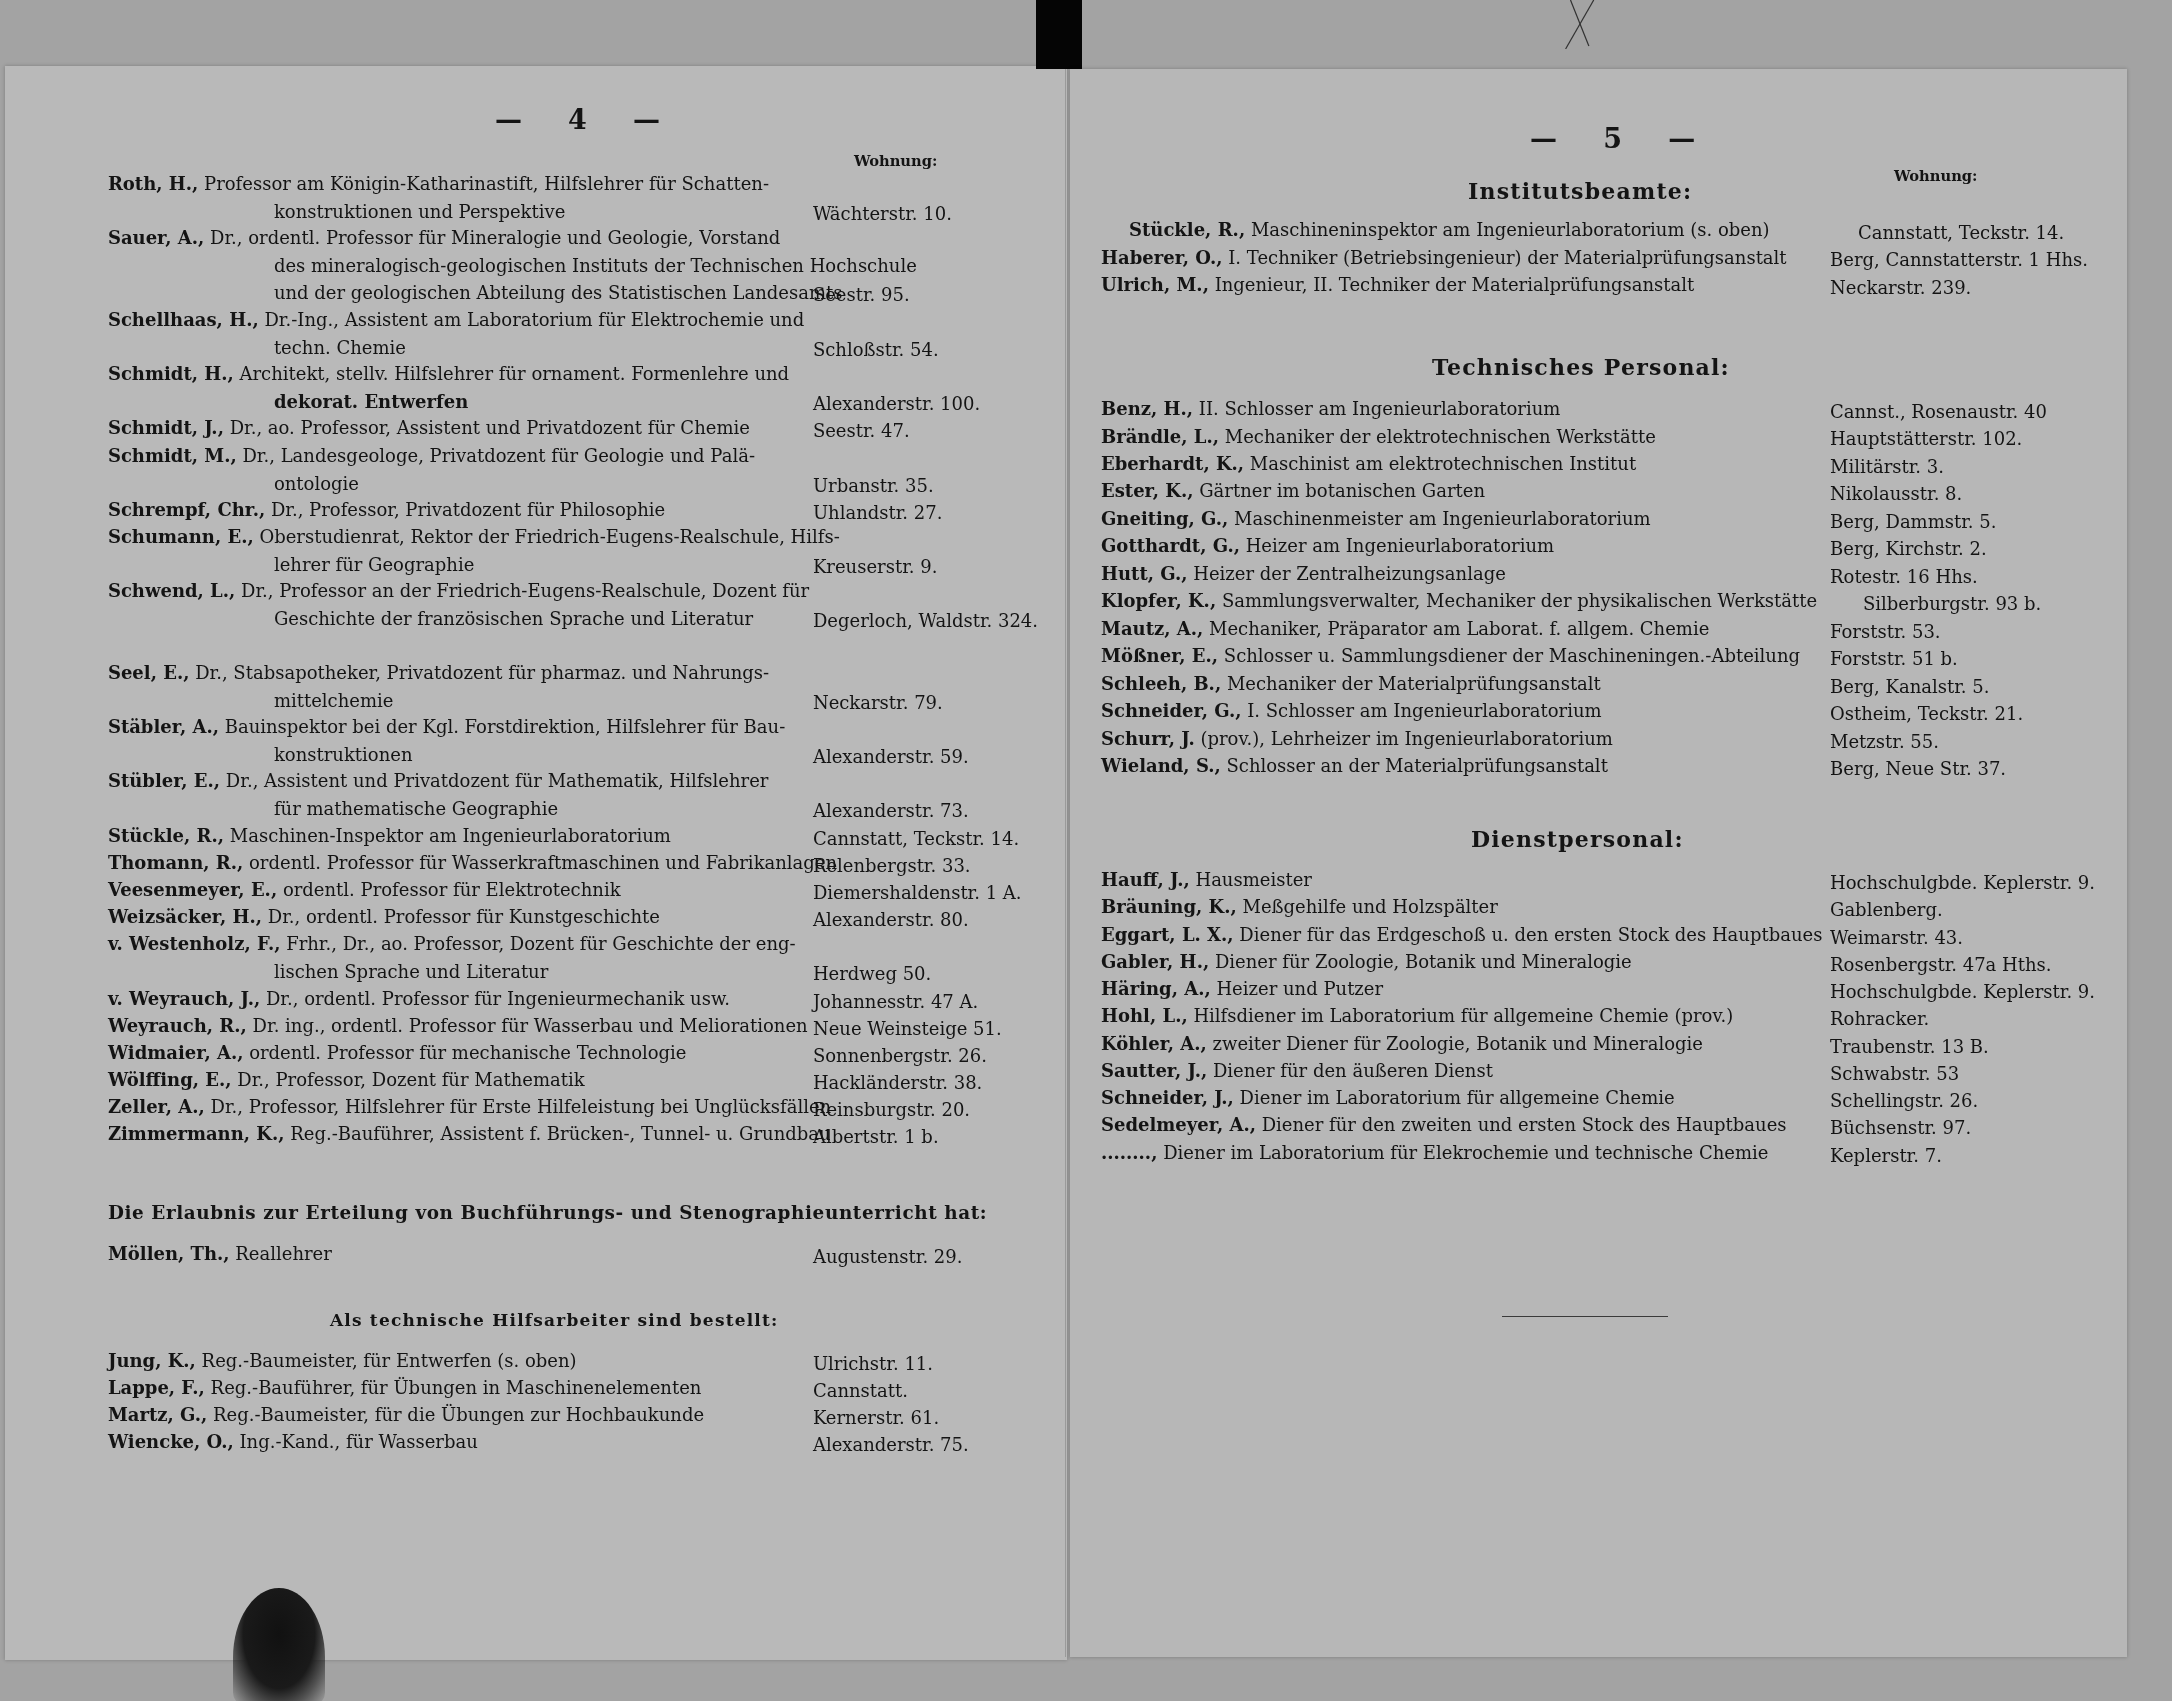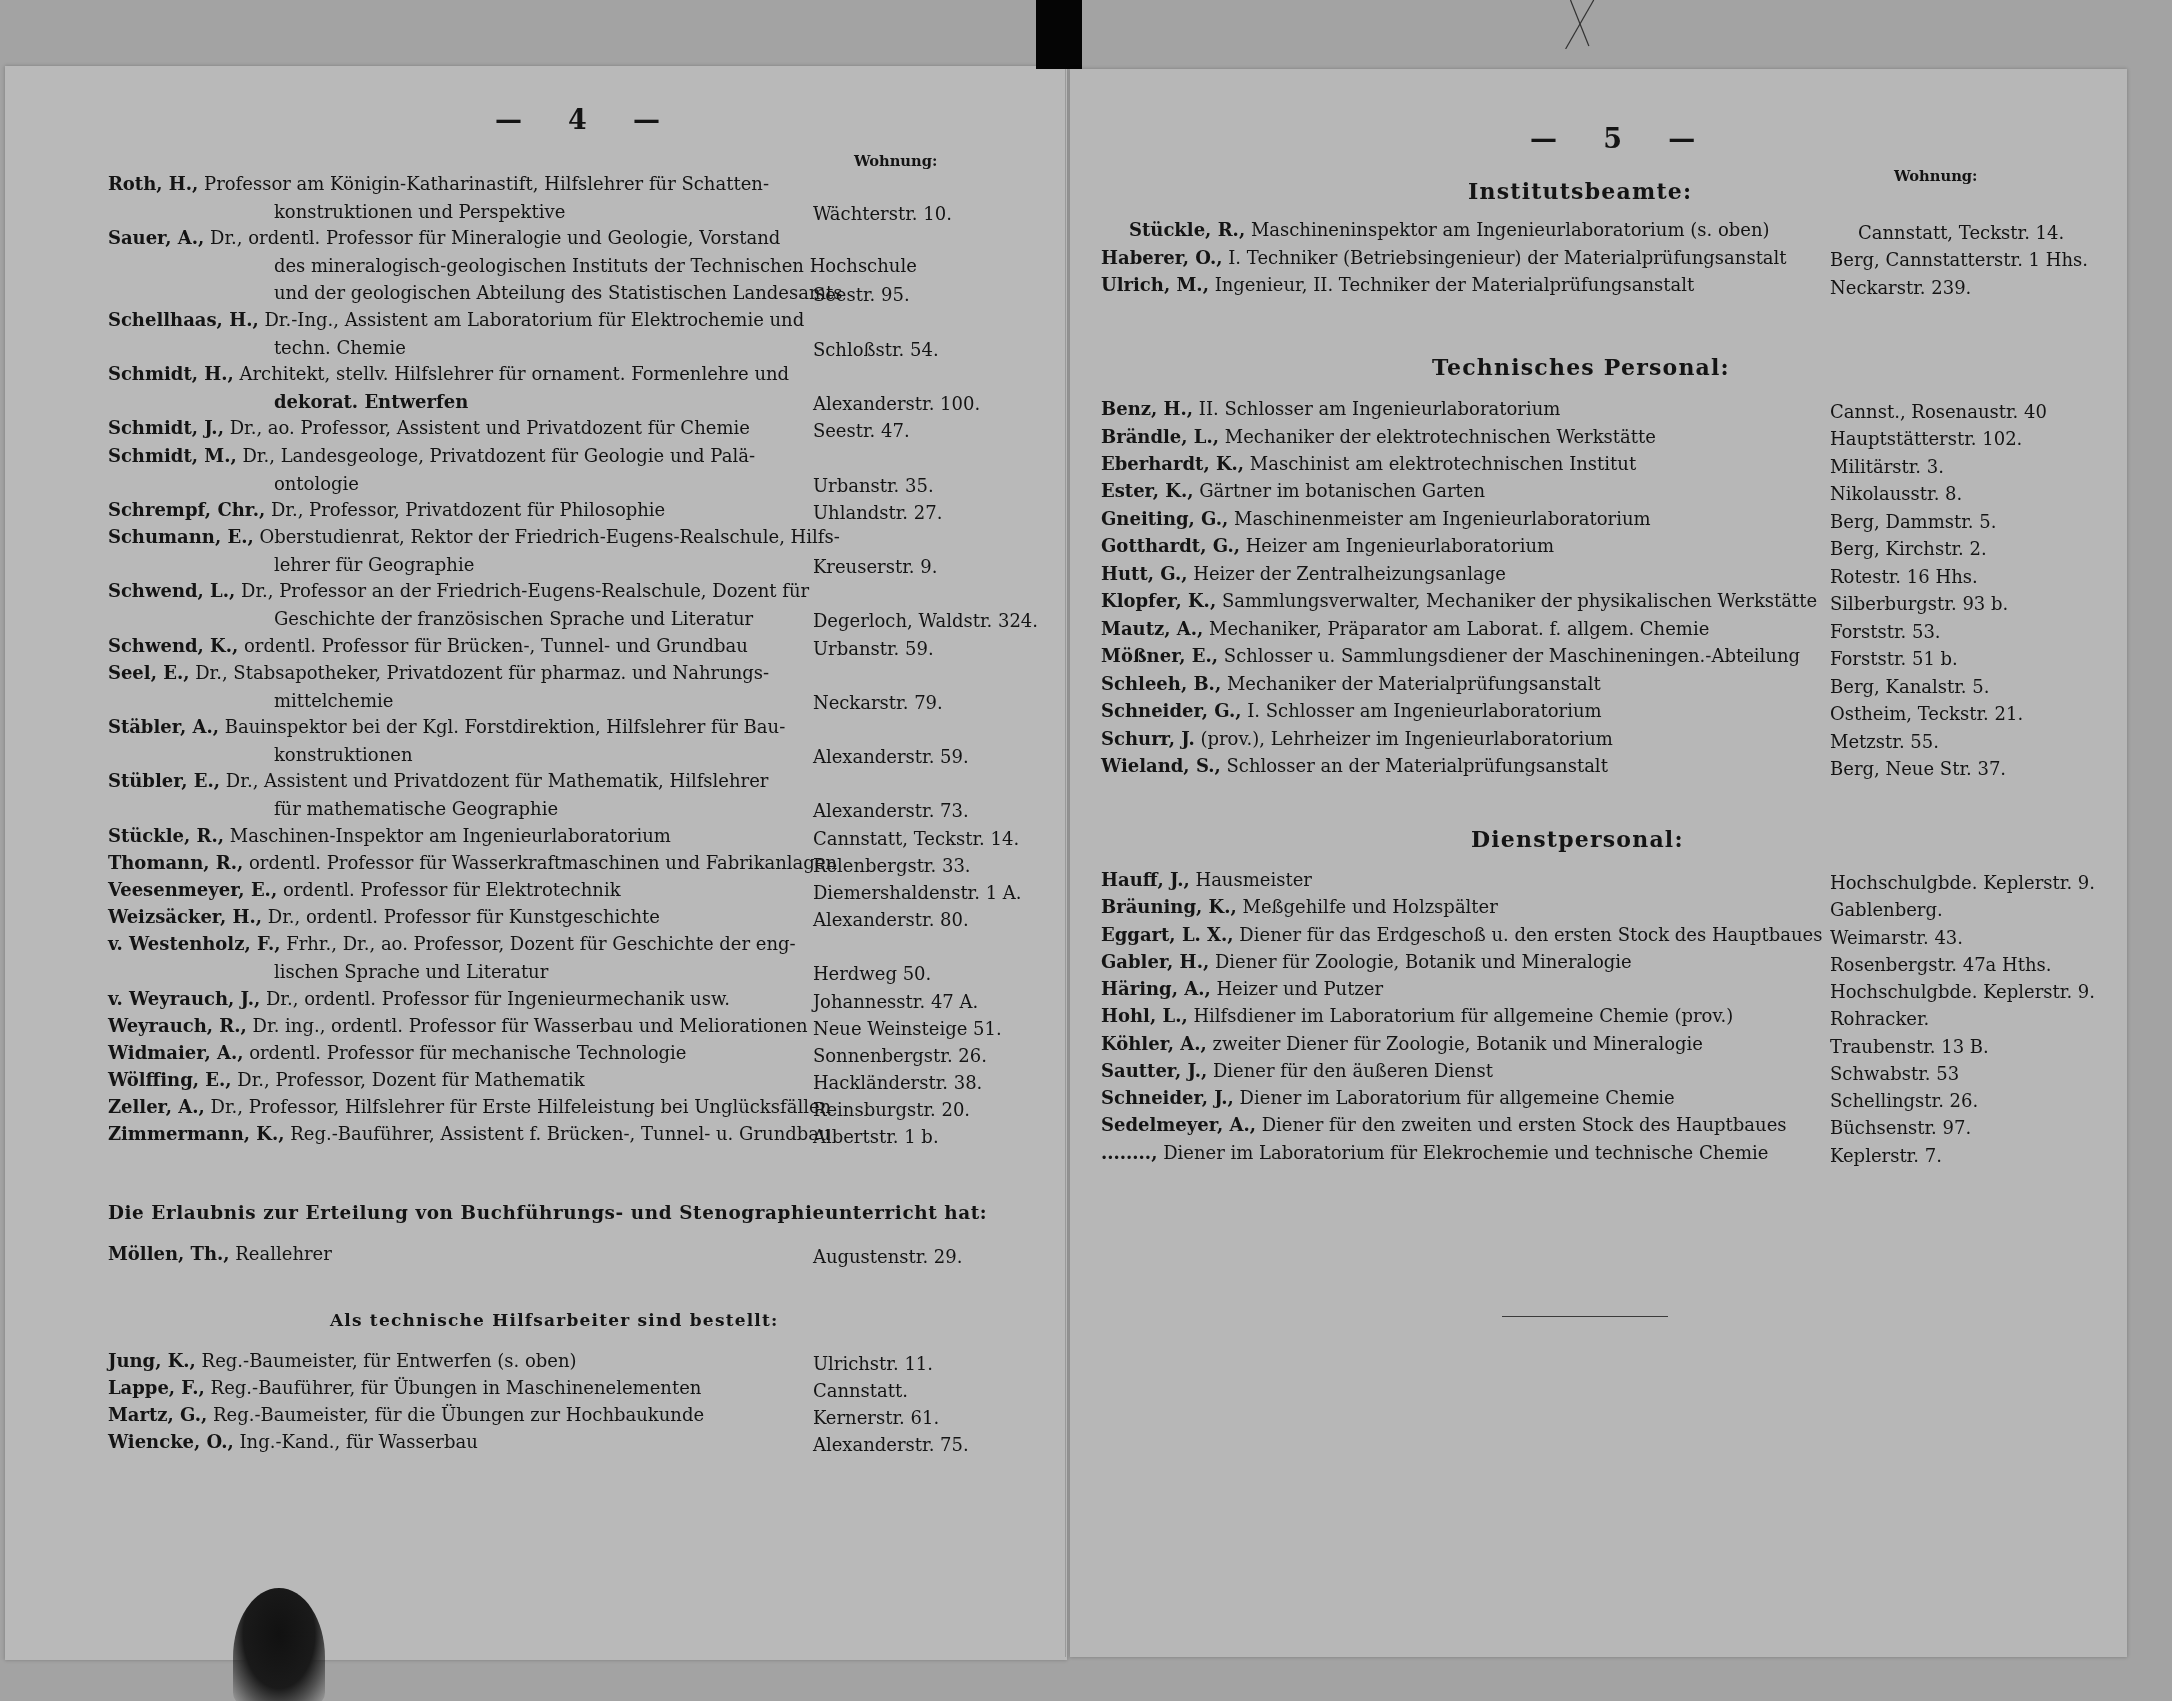--- a/index.html
+++ b/index.html
@@ -44,21 +44,20 @@
   <div id="left-entries" style="position:absolute; left:103px; top:104px; width:950px; height:1134px;">
       <div class="entry" style="top: 0px;"><span><span class="name">Roth, H.,</span><span> Professor am Königin-Katharinastift, Hilfslehrer für Schatten-</span></span><span class="cont" style="padding-left: 166px;">konstruktionen und Perspektive</span><span class="addr" style="left: 705px; top: 30px;">Wächterstr. 10.</span></div>
       <div class="entry" style="top: 54px;"><span><span class="name">Sauer, A.,</span><span> Dr., ordentl. Professor für Mineralogie und Geologie, Vorstand</span></span><span class="cont" style="padding-left: 166px;">des mineralogisch-geologischen Instituts der Technischen Hochschule</span><span class="cont" style="padding-left: 166px;">und der geologischen Abteilung des Statistischen Landesamts</span><span class="addr" style="left: 705px; top: 57px;">Seestr. 95.</span></div>
       <div class="entry" style="top: 136px;"><span><span class="name">Schellhaas, H.,</span><span> Dr.-Ing., Assistent am Laboratorium für Elektrochemie und</span></span><span class="cont" style="padding-left: 166px;">techn. Chemie</span><span class="addr" style="left: 705px; top: 30px;">Schloßstr. 54.</span></div>
       <div class="entry" style="top: 190px;"><span><span class="name">Schmidt, H.,</span><span> Architekt, stellv. Hilfslehrer für ornament. Formenlehre und</span></span><span class="cont" style="padding-left: 166px; font-weight: bold;">dekorat. Entwerfen</span><span class="addr" style="left: 705px; top: 30px;">Alexanderstr. 100.</span></div>
       <div class="entry" style="top: 244px;"><span><span class="name">Schmidt, J.,</span><span> Dr., ao. Professor, Assistent und Privatdozent für Chemie</span></span><span class="addr" style="left: 705px; top: 2.5px;">Seestr. 47.</span></div>
       <div class="entry" style="top: 272px;"><span><span class="name">Schmidt, M.,</span><span> Dr., Landesgeologe, Privatdozent für Geologie und Palä-</span></span><span class="cont" style="padding-left: 166px;">ontologie</span><span class="addr" style="left: 705px; top: 30px;">Urbanstr. 35.</span></div>
       <div class="entry" style="top: 326px;"><span><span class="name">Schrempf, Chr.,</span><span> Dr., Professor, Privatdozent für Philosophie</span></span><span class="addr" style="left: 705px; top: 2.5px;">Uhlandstr. 27.</span></div>
       <div class="entry" style="top: 353px;"><span><span class="name">Schumann, E.,</span><span> Oberstudienrat, Rektor der Friedrich-Eugens-Realschule, Hilfs-</span></span><span class="cont" style="padding-left: 166px;">lehrer für Geographie</span><span class="addr" style="left: 705px; top: 30px;">Kreuserstr. 9.</span></div>
       <div class="entry" style="top: 407px;"><span><span class="name">Schwend, L.,</span><span> Dr., Professor an der Friedrich-Eugens-Realschule, Dozent für</span></span><span class="cont" style="padding-left: 166px;">Geschichte der französischen Sprache und Literatur</span><span class="addr" style="left: 705px; top: 30px;">Degerloch, Waldstr. 324.</span></div>
-      <div class="entry" style="top: 462px;"><span><span class="name">Schwend, K.,</span><span> ordentl. Professor für Brücken-, Tunnel- und Grundbau</span></span><span class="addr" style="left: 705px; top: 2.5px;">Urbanstr. 59.</span></div>
       <div class="entry" style="top: 489px;"><span><span class="name">Seel, E.,</span><span> Dr., Stabsapotheker, Privatdozent für pharmaz. und Nahrungs-</span></span><span class="cont" style="padding-left: 166px;">mittelchemie</span><span class="addr" style="left: 705px; top: 30px;">Neckarstr. 79.</span></div>
       <div class="entry" style="top: 543px;"><span><span class="name">Stäbler, A.,</span><span> Bauinspektor bei der Kgl. Forstdirektion, Hilfslehrer für Bau-</span></span><span class="cont" style="padding-left: 166px;">konstruktionen</span><span class="addr" style="left: 705px; top: 30px;">Alexanderstr. 59.</span></div>
       <div class="entry" style="top: 597px;"><span><span class="name">Stübler, E.,</span><span> Dr., Assistent und Privatdozent für Mathematik, Hilfslehrer</span></span><span class="cont" style="padding-left: 166px;">für mathematische Geographie</span><span class="addr" style="left: 705px; top: 30px;">Alexanderstr. 73.</span></div>
       <div class="entry" style="top: 652px;"><span><span class="name">Stückle, R.,</span><span> Maschinen-Inspektor am Ingenieurlaboratorium</span></span><span class="addr" style="left: 705px; top: 2.5px;">Cannstatt, Teckstr. 14.</span></div>
       <div class="entry" style="top: 679px;"><span><span class="name">Thomann, R.,</span><span> ordentl. Professor für Wasserkraftmaschinen und Fabrikanlagen</span></span><span class="addr" style="left: 705px; top: 2.5px;">Relenbergstr. 33.</span></div>
       <div class="entry" style="top: 706px;"><span><span class="name">Veesenmeyer, E.,</span><span> ordentl. Professor für Elektrotechnik</span></span><span class="addr" style="left: 705px; top: 2.5px;">Diemershaldenstr. 1 A.</span></div>
       <div class="entry" style="top: 733px;"><span><span class="name">Weizsäcker, H.,</span><span> Dr., ordentl. Professor für Kunstgeschichte</span></span><span class="addr" style="left: 705px; top: 2.5px;">Alexanderstr. 80.</span></div>
       <div class="entry" style="top: 760px;"><span><span class="name">v. Westenholz, F.,</span><span> Frhr., Dr., ao. Professor, Dozent für Geschichte der eng-</span></span><span class="cont" style="padding-left: 166px;">lischen Sprache und Literatur</span><span class="addr" style="left: 705px; top: 30px;">Herdweg 50.</span></div>
       <div class="entry" style="top: 815px;"><span><span class="name">v. Weyrauch, J.,</span><span> Dr., ordentl. Professor für Ingenieurmechanik usw.</span></span><span class="addr" style="left: 705px; top: 2.5px;">Johannesstr. 47 A.</span></div>
       <div class="entry" style="top: 842px;"><span><span class="name">Weyrauch, R.,</span><span> Dr. ing., ordentl. Professor für Wasserbau und Meliorationen</span></span><span class="addr" style="left: 705px; top: 2.5px;">Neue Weinsteige 51.</span></div>
@@ -98,21 +97,21 @@
 
   <div class="heading" style="left:362px; top:285px;">Technisches Personal:</div>
   <div id="sec1" style="position:absolute; left:31px; top:326px; width:1018px; height:392px;">
       <div class="entry" style="top: 0px;"><span><span class="name">Benz, H.,</span><span> II. Schlosser am Ingenieurlaboratorium</span></span><span class="addr" style="left: 729px; top: 2.5px;">Cannst., Rosenaustr. 40</span></div>
       <div class="entry" style="top: 27.5px;"><span><span class="name">Brändle, L.,</span><span> Mechaniker der elektrotechnischen Werkstätte</span></span><span class="addr" style="left: 729px; top: 2.5px;">Hauptstätterstr. 102.</span></div>
       <div class="entry" style="top: 55px;"><span><span class="name">Eberhardt, K.,</span><span> Maschinist am elektrotechnischen Institut</span></span><span class="addr" style="left: 729px; top: 2.5px;">Militärstr. 3.</span></div>
       <div class="entry" style="top: 82px;"><span><span class="name">Ester, K.,</span><span> Gärtner im botanischen Garten</span></span><span class="addr" style="left: 729px; top: 2.5px;">Nikolausstr. 8.</span></div>
       <div class="entry" style="top: 110px;"><span><span class="name">Gneiting, G.,</span><span> Maschinenmeister am Ingenieurlaboratorium</span></span><span class="addr" style="left: 729px; top: 2.5px;">Berg, Dammstr. 5.</span></div>
       <div class="entry" style="top: 137px;"><span><span class="name">Gotthardt, G.,</span><span> Heizer am Ingenieurlaboratorium</span></span><span class="addr" style="left: 729px; top: 2.5px;">Berg, Kirchstr. 2.</span></div>
       <div class="entry" style="top: 165px;"><span><span class="name">Hutt, G.,</span><span> Heizer der Zentralheizungsanlage</span></span><span class="addr" style="left: 729px; top: 2.5px;">Rotestr. 16 Hhs.</span></div>
-      <div class="entry" style="top: 192px;"><span><span class="name">Klopfer, K.,</span><span> Sammlungsverwalter, Mechaniker der physikalischen Werkstätte</span></span><span class="addr" style="left: 729px; top: 2.5px;">Silberburgstr. 93 b.</span></div>
+      <div class="entry" style="top: 192px;"><span><span class="name">Klopfer, K.,</span><span> Sammlungsverwalter, Mechaniker der physikalischen Werkstätte</span></span><span class="addr" style="left: 762px; top: 2.5px;">Silberburgstr. 93 b.</span></div>
       <div class="entry" style="top: 220px;"><span><span class="name">Mautz, A.,</span><span> Mechaniker, Präparator am Laborat. f. allgem. Chemie</span></span><span class="addr" style="left: 729px; top: 2.5px;">Forststr. 53.</span></div>
       <div class="entry" style="top: 247px;"><span><span class="name">Mößner, E.,</span><span> Schlosser u. Sammlungsdiener der Maschineningen.-Abteilung</span></span><span class="addr" style="left: 729px; top: 2.5px;">Forststr. 51 b.</span></div>
       <div class="entry" style="top: 275px;"><span><span class="name">Schleeh, B.,</span><span> Mechaniker der Materialprüfungsanstalt</span></span><span class="addr" style="left: 729px; top: 2.5px;">Berg, Kanalstr. 5.</span></div>
       <div class="entry" style="top: 302px;"><span><span class="name">Schneider, G.,</span><span> I. Schlosser am Ingenieurlaboratorium</span></span><span class="addr" style="left: 729px; top: 2.5px;">Ostheim, Teckstr. 21.</span></div>
       <div class="entry" style="top: 330px;"><span><span class="name">Schurr, J.</span><span> (prov.), Lehrheizer im Ingenieurlaboratorium</span></span><span class="addr" style="left: 729px; top: 2.5px;">Metzstr. 55.</span></div>
       <div class="entry" style="top: 357px;"><span><span class="name">Wieland, S.,</span><span> Schlosser an der Materialprüfungsanstalt</span></span><span class="addr" style="left: 729px; top: 2.5px;">Berg, Neue Str. 37.</span></div>
     </div>
 
   <div class="heading" style="left:401px; top:757px;">Dienstpersonal:</div>
   <div id="sec2" style="position:absolute; left:31px; top:797px; width:1018px; height:306px;">

